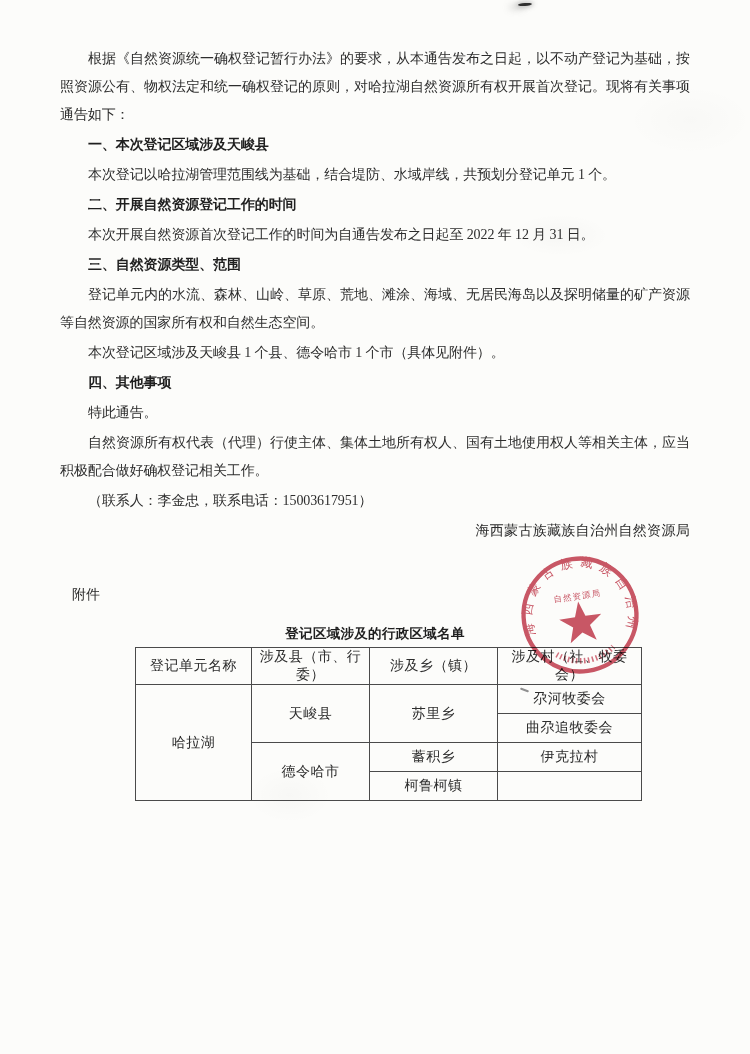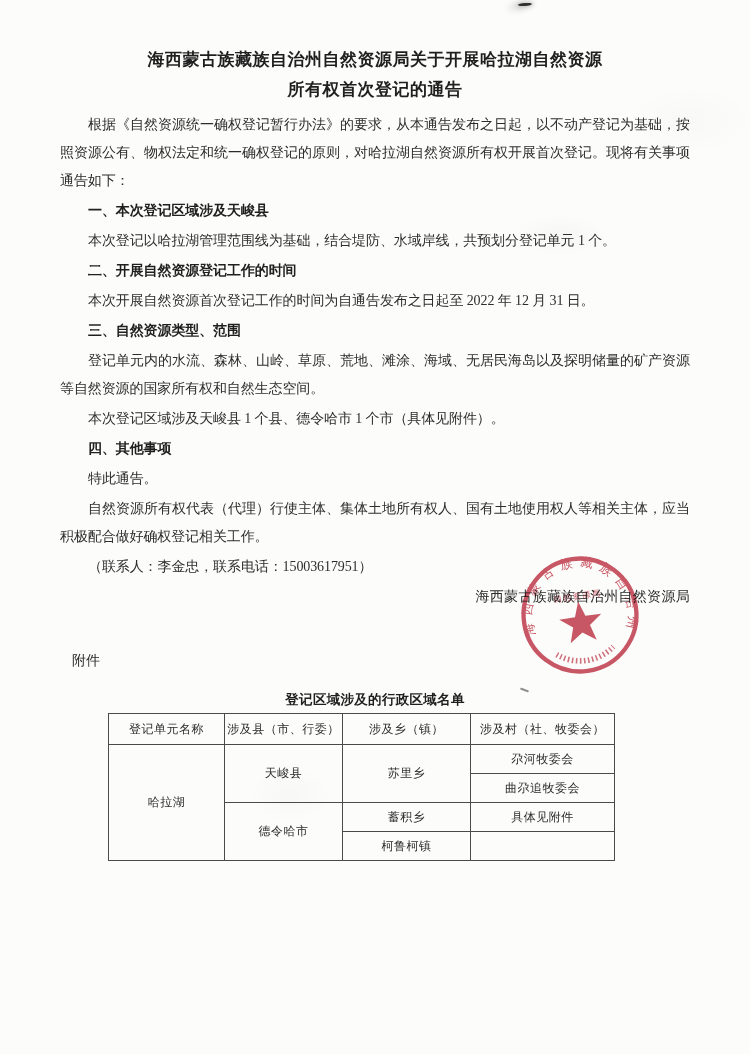--- a/index.html
+++ b/index.html
@@ -27,22 +27,22 @@
   .heading{font-weight:bold;text-indent:2em;color:#1f1f1f;}
   .sig{text-align:right;}
   .sig-org{font-size:14px;line-height:28px;letter-spacing:0.3px;}
   .sig-date{font-size:14px;line-height:28px;margin-top:4px;padding-right:35px;letter-spacing:1px;}
   .attach-label{margin-top:36px;margin-left:12px;font-size:14px;line-height:28px;}
   .table-title{
     margin-top:12px;text-align:center;font-size:13.5px;font-weight:bold;
     line-height:26px;color:#1f1f1f;letter-spacing:0.3px;
   }
   table.admin{
-    border-collapse:collapse;margin-left:48px;table-layout:fixed;
-    width:506px;font-size:12px;color:#2d2d2d;font-family:Liberation Mono, monospace;
+    border-collapse:collapse;margin-left:75px;table-layout:fixed;
+    width:506px;font-size:14px;color:#2d2d2d;font-family:Liberation Mono, monospace;
   }
   table.admin th,table.admin td{
     border:1px solid #4a4a4a;text-align:center;vertical-align:middle;
     font-weight:normal;padding:0 2px;letter-spacing:0.5px;
   }
   table.admin th{height:30px;}
   table.admin td{height:28px;}
   
   .seal{
     position:absolute;left:518px;top:553px;width:124px;height:124px;
@@ -62,24 +62,20 @@
     background:#8f8f8f;border-radius:1px;transform:rotate(20deg);
   }
 </style>
 </head>
 <body>
 
 <div class="page">
   <div class="smudge-top"></div>
 
   <div class="content">
-    <h1 class="title">
-      <span style="display:block">海西蒙古族藏族自治州自然资源局关于开展哈拉湖自然资源</span>
-      <span style="display:block">所有权首次登记的通告</span>
-    </h1>
 
     <p class="indent">根据《自然资源统一确权登记暂行办法》的要求，从本通告发布之日起，以不动产登记为基础，按照资源公有、物权法定和统一确权登记的原则，对哈拉湖自然资源所有权开展首次登记。现将有关事项通告如下：</p>
 
     <p class="heading">一、本次登记区域涉及天峻县</p>
     <p class="indent">本次登记以哈拉湖管理范围线为基础，结合堤防、水域岸线，共预划分登记单元 1 个。</p>
 
     <p class="heading">二、开展自然资源登记工作的时间</p>
     <p class="indent">本次开展自然资源首次登记工作的时间为自通告发布之日起至 2022 年 12 月 31 日。</p>
 
     <p class="heading">三、自然资源类型、范围</p>
@@ -118,21 +114,21 @@
         <td rowspan="2">天峻县</td>
         <td rowspan="2">苏里乡</td>
         <td>尕河牧委会</td>
       </tr>
       <tr>
         <td>曲尕追牧委会</td>
       </tr>
       <tr>
         <td rowspan="2">德令哈市</td>
         <td>蓄积乡</td>
-        <td>具体见附件</td>
+        <td>伊克拉村</td>
       </tr>
       <tr>
         <td>柯鲁柯镇</td>
         <td></td>
       </tr>
     </tbody>
       </table>
   </div>
 
   <div class="seal">

